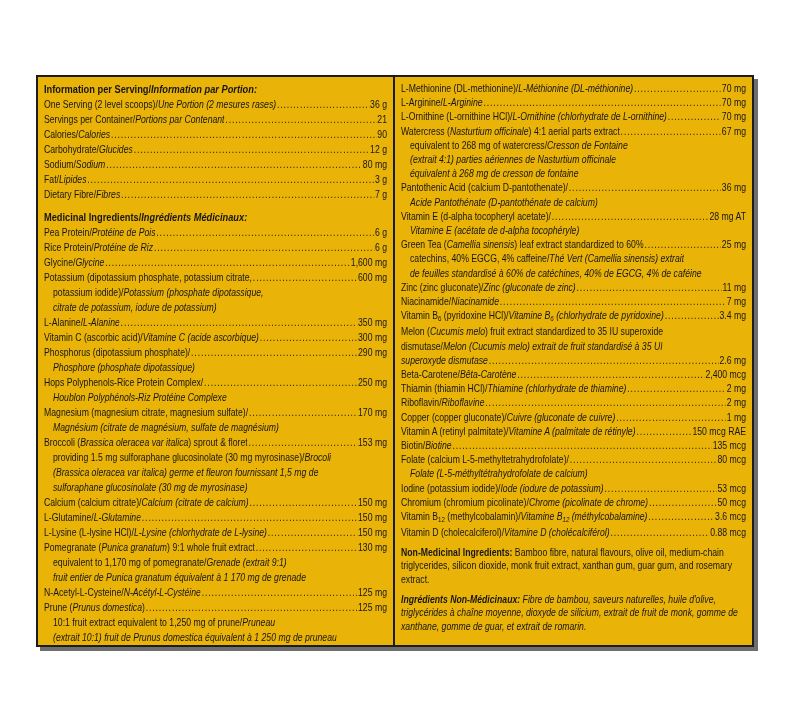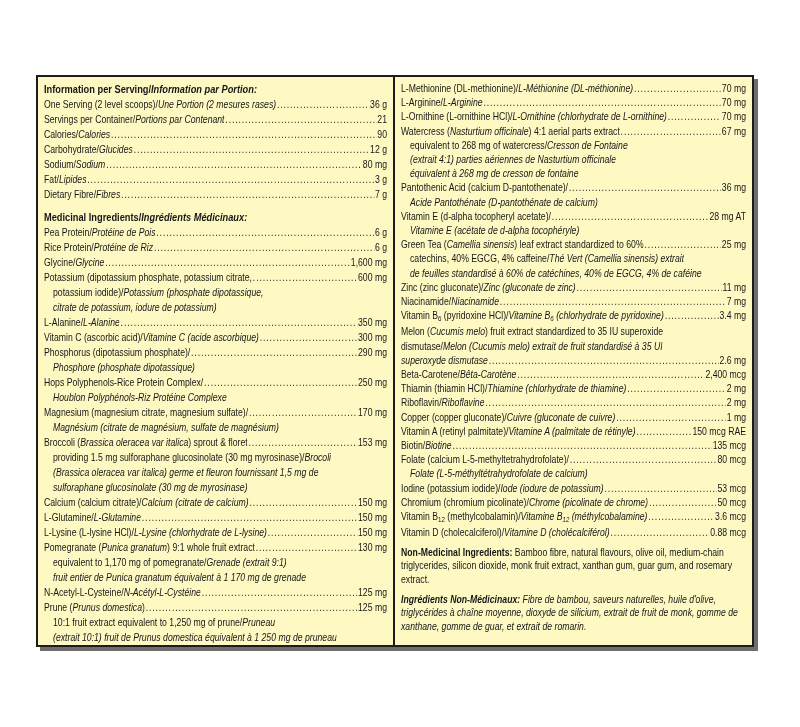--- a/index.html
+++ b/index.html
@@ -7,21 +7,21 @@
     width:800px; height:727px;
     background:#ffffff;
     font-family:"Liberation Sans", sans-serif;
     color:#161616;
     position:relative;
     overflow:hidden;
   }
   .label-box {
     position:absolute; left:36px; top:75px;
     width:714px; height:568px;
-    background:#fef9c3;
+    background:#eab308;
     border:2px solid #1c1c1c;
     box-shadow:4px 4px 0 #6e6e6e;
     display:flex;
     overflow:hidden;
     box-sizing:content-box;
   }
   .col { width:50%; box-sizing:border-box; padding:4px 6px 0 6px; overflow:hidden; }
   .col-left { border-right:2px solid #1c1c1c; }
   
   .cond { width:122%; transform:scaleX(0.8197); transform-origin:0 0; }

